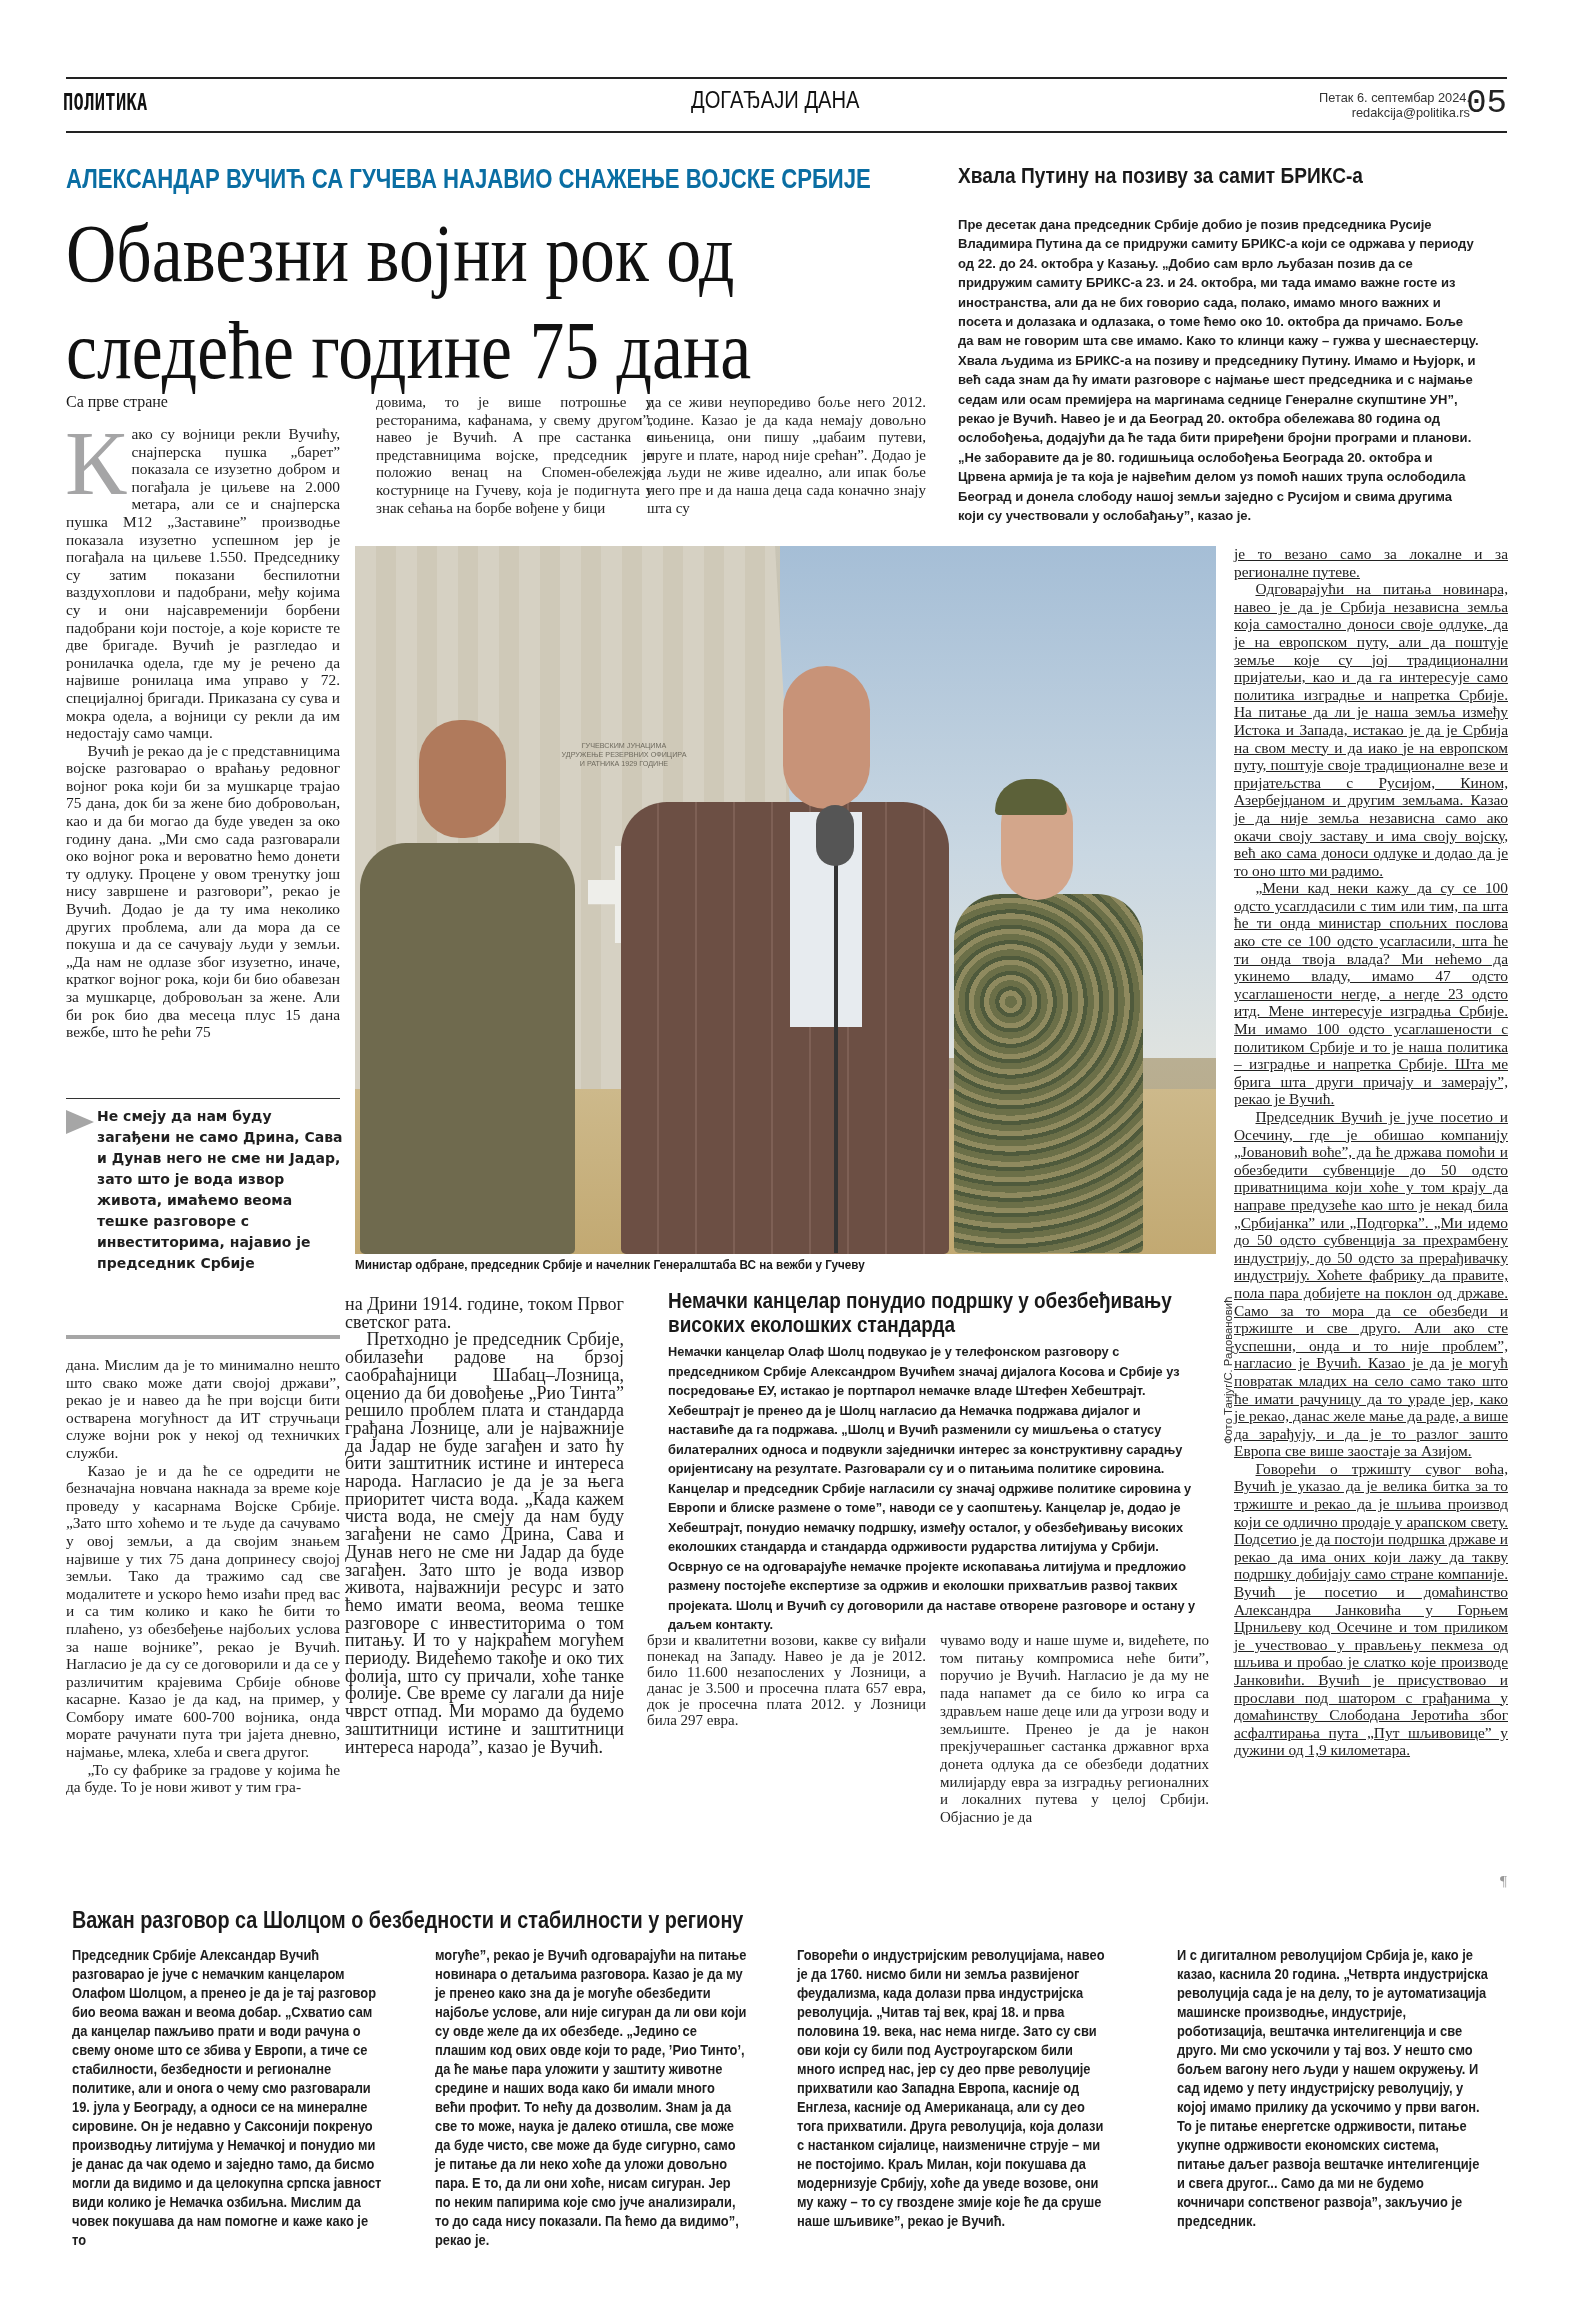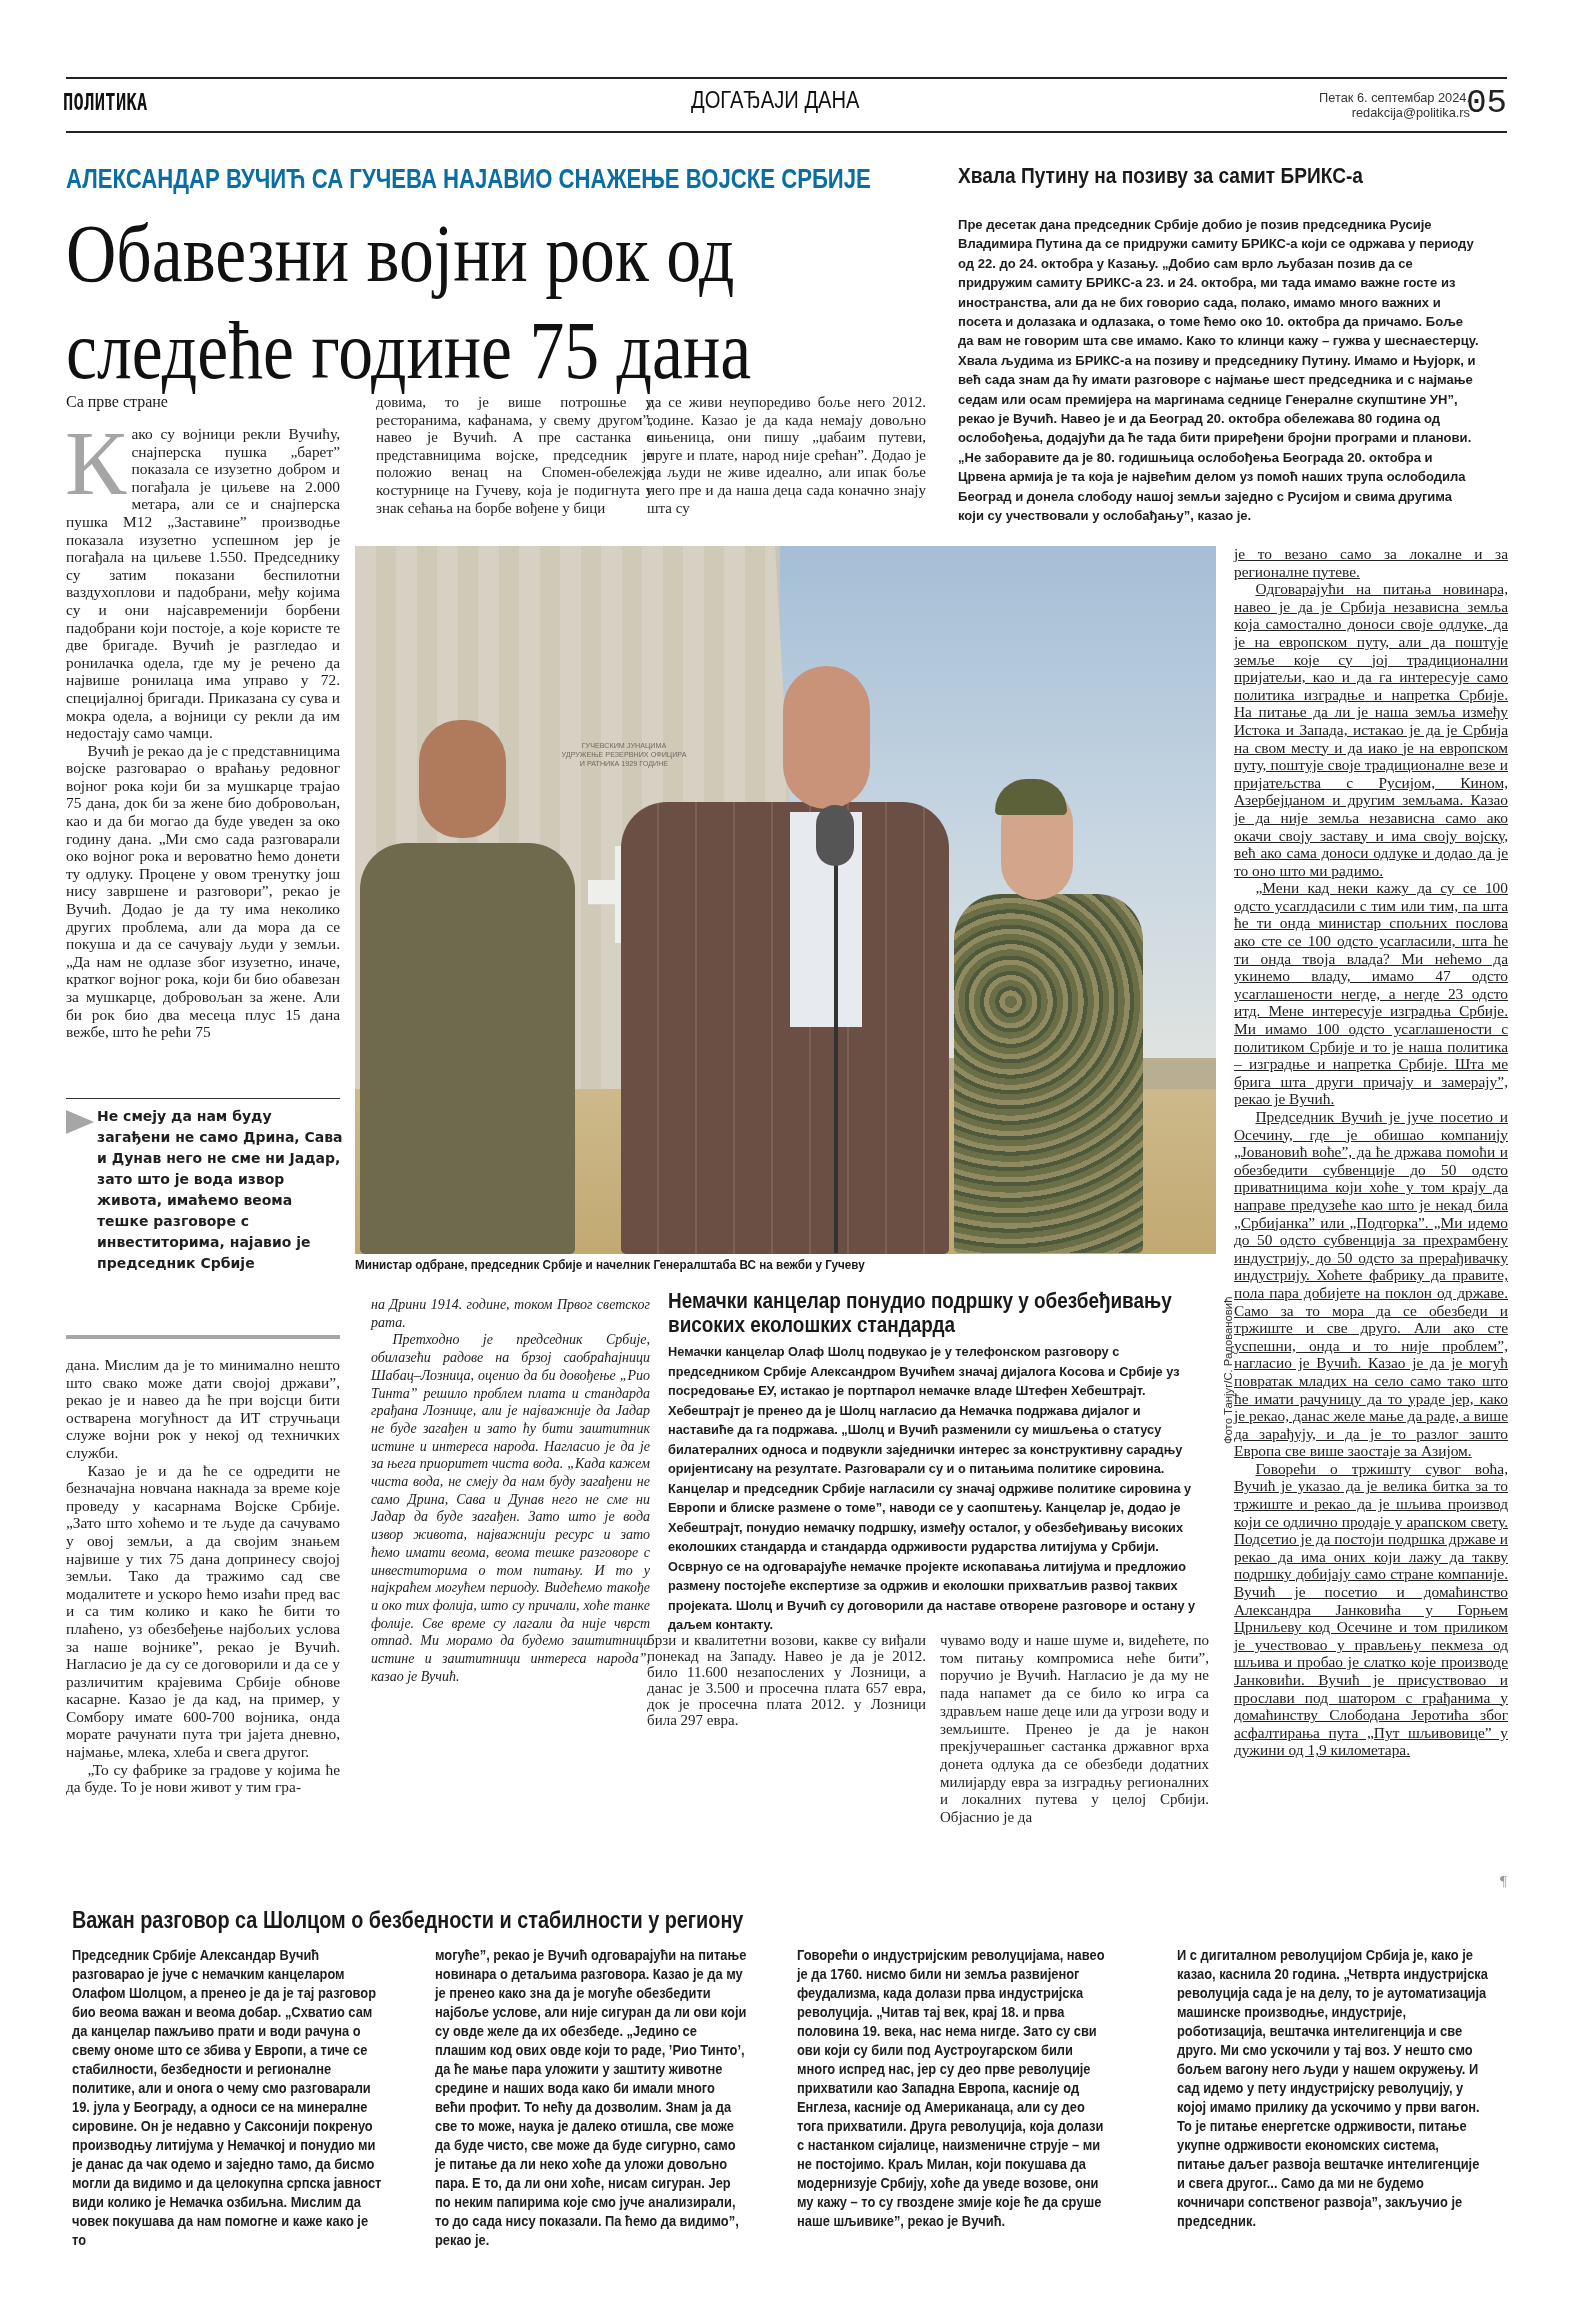--- a/index.html
+++ b/index.html
@@ -175,21 +175,21 @@
   <div class="person p-mid-head"></div>
   <div class="person p-right"></div>
   <div class="person p-right-head"></div>
   <div class="person p-right-beret"></div>
   <div class="mic-stand"></div>
   <div class="mic"></div>
 </div>
 <div class="photo-credit" style="transform:rotate(-90deg) translateX(-195px);">Фото Танјуг/С. Радовановић</div>
 <div class="caption">Министар одбране, председник Србије и начелник Генералштаба ВС на вежби у Гучеву</div>
 
-<div class="col" style="left:371px;top:1296px;width:279px;font-size:14px;line-height:17.7px;font-style:italic;">
+<div class="col" style="left:345px;top:1296px;width:279px;font-size:18px;line-height:17.7px;">
   <p class="noindent">на Дрини 1914. године, током Првог светског рата.</p>
   <p>Претходно је председник Србије, обилазећи радове на брзој саобраћајници Шабац–Лозница, оценио да би довођење „Рио Тинта” решило проблем плата и стандарда грађана Лознице, али је најважније да Јадар не буде загађен и зато ћу бити заштитник истине и интереса народа. Нагласио је да је за њега приоритет чиста вода. „Када кажем чиста вода, не смеју да нам буду загађени не само Дрина, Сава и Дунав него не сме ни Јадар да буде загађен. Зато што је вода извор живота, најважнији ресурс и зато ћемо имати веома, веома тешке разговоре с инвеститорима о том питању. И то у најкраћем могућем периоду. Видећемо такође и око тих фолија, што су причали, хоће танке фолије. Све време су лагали да није чврст отпад. Ми морамо да будемо заштитници истине и заштитници интереса народа”, казао је Вучић.</p>
 </div>
 
 <div class="de-title">Немачки канцелар понудио подршку у обезбеђивању високих еколошких стандарда</div>
 <div class="de-body">Немачки канцелар Олаф Шолц подвукао је у телефонском разговору с председником Србије Александром Вучићем значај дијалога Косова и Србије уз посредовање ЕУ, истакао је портпарол немачке владе Штефен Хебештрајт. Хебештрајт је пренео да је Шолц нагласио да Немачка подржава дијалог и наставиће да га подржава. „Шолц и Вучић разменили су мишљења о статусу билатералних односа и подвукли заједнички интерес за конструктивну сарадњу оријентисану на резултате. Разговарали су и о питањима политике сировина. Канцелар и председник Србије нагласили су значај одрживе политике сировина у Европи и блиске размене о томе”, наводи се у саопштењу. Канцелар је, додао је Хебештрајт, понудио немачку подршку, између осталог, у обезбеђивању високих еколошких стандарда и стандарда одрживости рударства литијума у Србији. Осврнуо се на одговарајуће немачке пројекте ископавања литијума и предложио размену постојеће експертизе за одржив и еколошки прихватљив развој таквих пројеката. Шолц и Вучић су договорили да наставе отворене разговоре и остану у даљем контакту.</div>
 
 <div class="col" style="left:647px;top:1632px;width:279px;font-size:15px;line-height:16px;">
   <p class="noindent">брзи и квалитетни возови, какве су виђали понекад на Западу. Навео је да је 2012. било 11.600 незапослених у Лозници, а данас је 3.500 и просечна плата 657 евра, док је просечна плата 2012. у Лозници била 297 евра.</p>
 </div>

